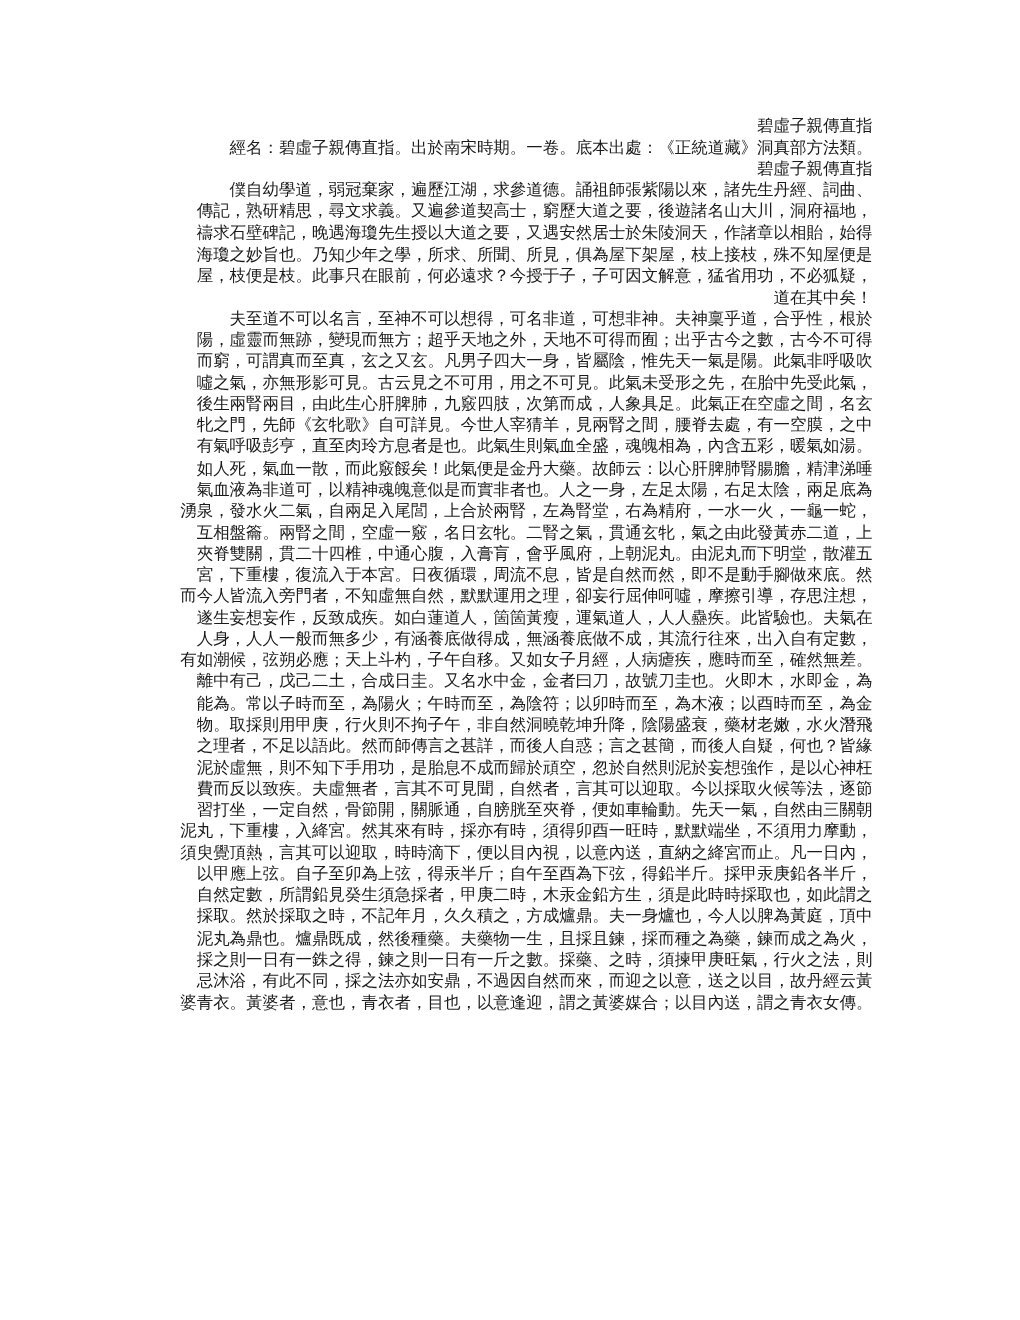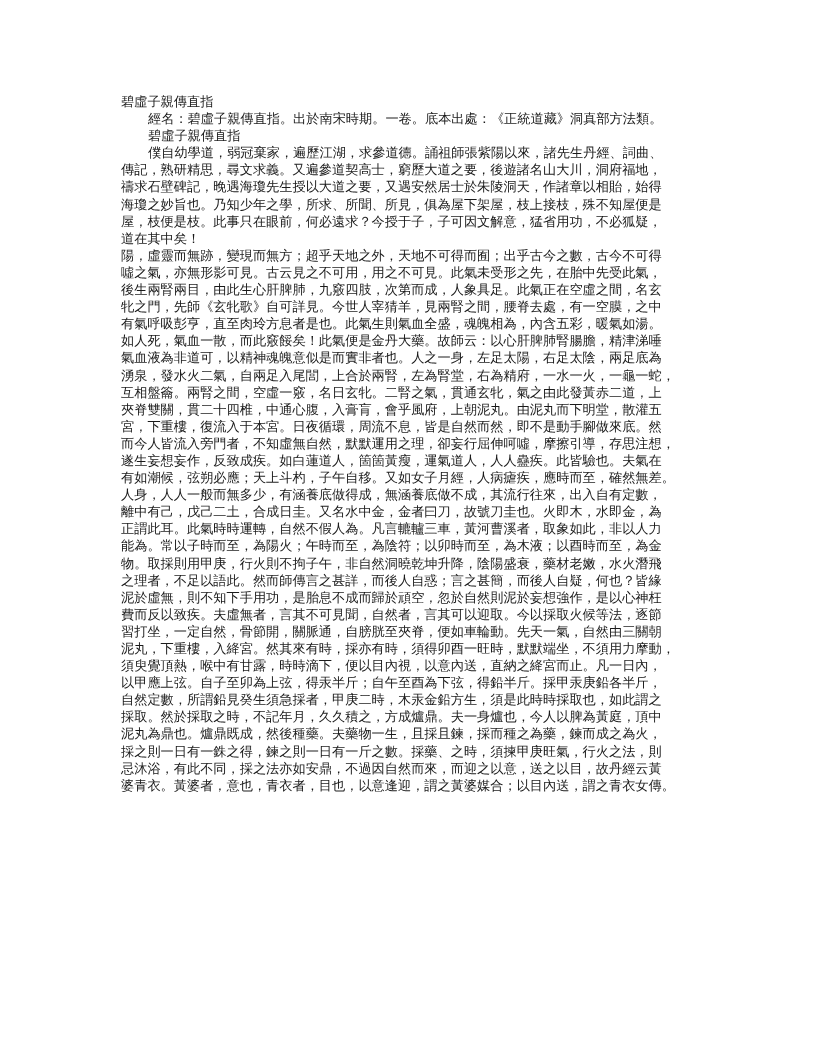--- a/index.html
+++ b/index.html
@@ -6,20 +6,21 @@
   body { width: 816px; height: 1056px; position: relative; overflow: hidden; }
   .page {
     position: absolute;
     left: 121px;
     top: 93px;
     width: 577px;
     font-family: "DejaVu Serif", "Liberation Serif", serif;
     font-size: 13.2px;
     line-height: 17.1px;
     color: #1a1a1a;
+    text-align: right;
   }
   .line { white-space: nowrap; height: 17.1px; display: block; }
   .indent { padding-left: 27px; }
   .doc-title { display: block; }
 </style>
 </head>
 <body>
 
 <div class="page">
   <span class="line doc-title">碧虛子親傳直指</span>
@@ -27,45 +28,46 @@
   <span class="line indent">碧虛子親傳直指</span>
   <div id="p1">
       <span class="line indent">僕自幼學道，弱冠棄家，遍歷江湖，求參道德。誦祖師張紫陽以來，諸先生丹經、詞曲、</span>
       <span class="line">傳記，熟研精思，尋文求義。又遍參道契高士，窮歷大道之要，後遊諸名山大川，洞府福地，</span>
       <span class="line">禱求石壁碑記，晚遇海瓊先生授以大道之要，又遇安然居士於朱陵洞天，作諸章以相貽，始得</span>
       <span class="line">海瓊之妙旨也。乃知少年之學，所求、所聞、所見，俱為屋下架屋，枝上接枝，殊不知屋便是</span>
       <span class="line">屋，枝便是枝。此事只在眼前，何必遠求？今授于子，子可因文解意，猛省用功，不必狐疑，</span>
       <span class="line">道在其中矣！</span>
     </div>
   <div id="p2">
+      <span class="line indent">夫至道不可以名言，至神不可以想得，可名非道，可想非神。夫神稟乎道，合乎性，根於</span>
       <span class="line">陽，虛靈而無跡，變現而無方；超乎天地之外，天地不可得而囿；出乎古今之數，古今不可得</span>
+      <span class="line">而窮，可謂真而至真，玄之又玄。凡男子四大一身，皆屬陰，惟先天一氣是陽。此氣非呼吸吹</span>
       <span class="line">噓之氣，亦無形影可見。古云見之不可用，用之不可見。此氣未受形之先，在胎中先受此氣，</span>
       <span class="line">後生兩腎兩目，由此生心肝脾肺，九竅四肢，次第而成，人象具足。此氣正在空虛之間，名玄</span>
       <span class="line">牝之門，先師《玄牝歌》自可詳見。今世人宰猜羊，見兩腎之間，腰脊去處，有一空膜，之中</span>
       <span class="line">有氣呼吸彭亨，直至肉玲方息者是也。此氣生則氣血全盛，魂魄相為，內含五彩，暖氣如湯。</span>
       <span class="line">如人死，氣血一散，而此竅餒矣！此氣便是金丹大藥。故師云：以心肝脾肺腎腸膽，精津涕唾</span>
       <span class="line">氣血液為非道可，以精神魂魄意似是而實非者也。人之一身，左足太陽，右足太陰，兩足底為</span>
       <span class="line">湧泉，發水火二氣，自兩足入尾閭，上合於兩腎，左為腎堂，右為精府，一水一火，一龜一蛇，</span>
       <span class="line">互相盤籥。兩腎之間，空虛一竅，名日玄牝。二腎之氣，貫通玄牝，氣之由此發黃赤二道，上</span>
       <span class="line">夾脊雙關，貫二十四椎，中通心腹，入膏肓，會乎風府，上朝泥丸。由泥丸而下明堂，散灌五</span>
       <span class="line">宮，下重樓，復流入于本宮。日夜循環，周流不息，皆是自然而然，即不是動手腳做來底。然</span>
       <span class="line">而今人皆流入旁門者，不知虛無自然，默默運用之理，卻妄行屈伸呵噓，摩擦引導，存思注想，</span>
       <span class="line">遂生妄想妄作，反致成疾。如白蓮道人，箇箇黃瘦，運氣道人，人人蠱疾。此皆驗也。夫氣在</span>
+      <span class="line">人身，人人一般而無多少，有涵養底做得成，無涵養底做不成，其流行往來，出入自有定數，</span>
       <span class="line">有如潮候，弦朔必應；天上斗杓，子午自移。又如女子月經，人病瘧疾，應時而至，確然無差。</span>
-      <span class="line">人身，人人一般而無多少，有涵養底做得成，無涵養底做不成，其流行往來，出入自有定數，</span>
       <span class="line">離中有己，戊己二土，合成日圭。又名水中金，金者曰刀，故號刀圭也。火即木，水即金，為</span>
-      <span class="line">正謂此耳。此氣時時運轉，自然不假人為。凡言轆轤三車，黃河曹溪者，取象如此，非以人力</span>
       <span class="line">能為。常以子時而至，為陽火；午時而至，為陰符；以卯時而至，為木液；以酉時而至，為金</span>
       <span class="line">物。取採則用甲庚，行火則不拘子午，非自然洞曉乾坤升降，陰陽盛衰，藥材老嫩，水火潛飛</span>
       <span class="line">之理者，不足以語此。然而師傳言之甚詳，而後人自惑；言之甚簡，而後人自疑，何也？皆緣</span>
       <span class="line">泥於虛無，則不知下手用功，是胎息不成而歸於頑空，忽於自然則泥於妄想強作，是以心神枉</span>
       <span class="line">費而反以致疾。夫虛無者，言其不可見聞，自然者，言其可以迎取。今以採取火候等法，逐節</span>
       <span class="line">習打坐，一定自然，骨節開，關脈通，自膀胱至夾脊，便如車輪動。先天一氣，自然由三關朝</span>
       <span class="line">泥丸，下重樓，入絳宮。然其來有時，採亦有時，須得卯酉一旺時，默默端坐，不須用力摩動，</span>
-      <span class="line">須臾覺頂熱，喉中有甘露，時時滴下，便以目內視，以意內送，直納之絳宮而止。凡一日內，</span>
+      <span class="line">須臾覺頂熱，言其可以迎取，時時滴下，便以目內視，以意內送，直納之絳宮而止。凡一日內，</span>
       <span class="line">以甲應上弦。自子至卯為上弦，得汞半斤；自午至酉為下弦，得鉛半斤。採甲汞庚鉛各半斤，</span>
       <span class="line">自然定數，所謂鉛見癸生須急採者，甲庚二時，木汞金鉛方生，須是此時時採取也，如此謂之</span>
       <span class="line">採取。然於採取之時，不記年月，久久積之，方成爐鼎。夫一身爐也，今人以脾為黃庭，頂中</span>
       <span class="line">泥丸為鼎也。爐鼎既成，然後種藥。夫藥物一生，且採且鍊，採而種之為藥，鍊而成之為火，</span>
       <span class="line">採之則一日有一銖之得，鍊之則一日有一斤之數。採藥、之時，須揀甲庚旺氣，行火之法，則</span>
       <span class="line">忌沐浴，有此不同，採之法亦如安鼎，不過因自然而來，而迎之以意，送之以目，故丹經云黃</span>
       <span class="line">婆青衣。黃婆者，意也，青衣者，目也，以意逢迎，謂之黃婆媒合；以目內送，謂之青衣女傳。</span>
     </div>
 </div>
 

